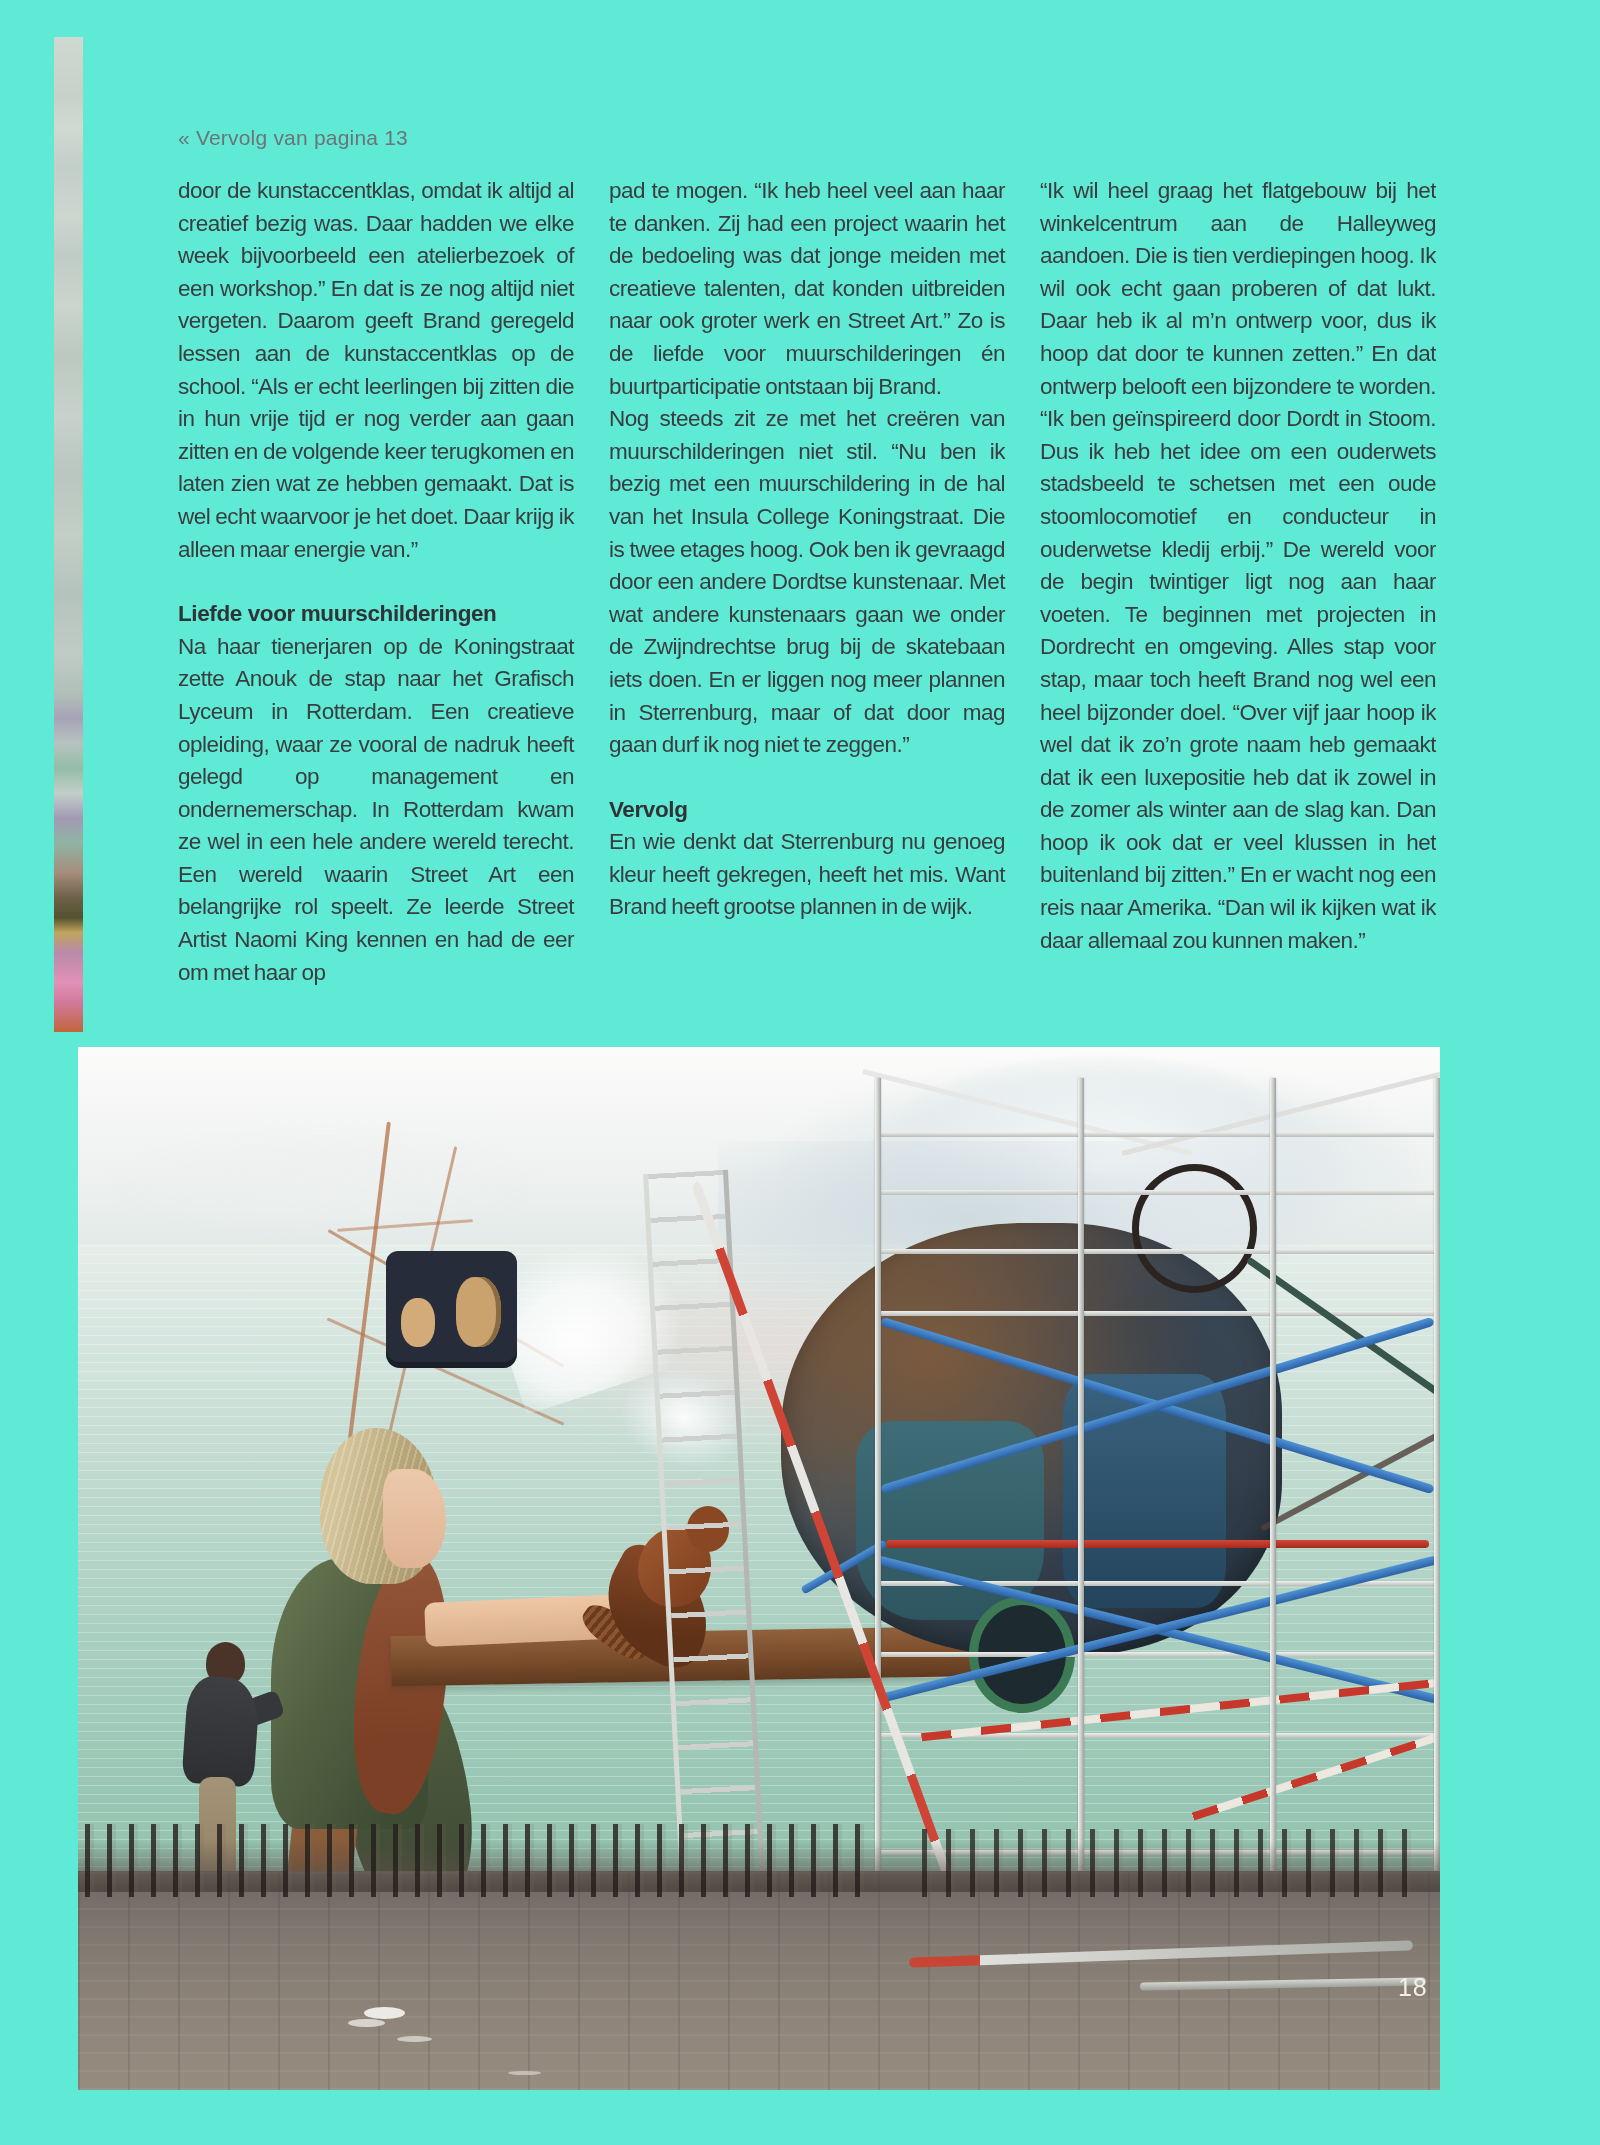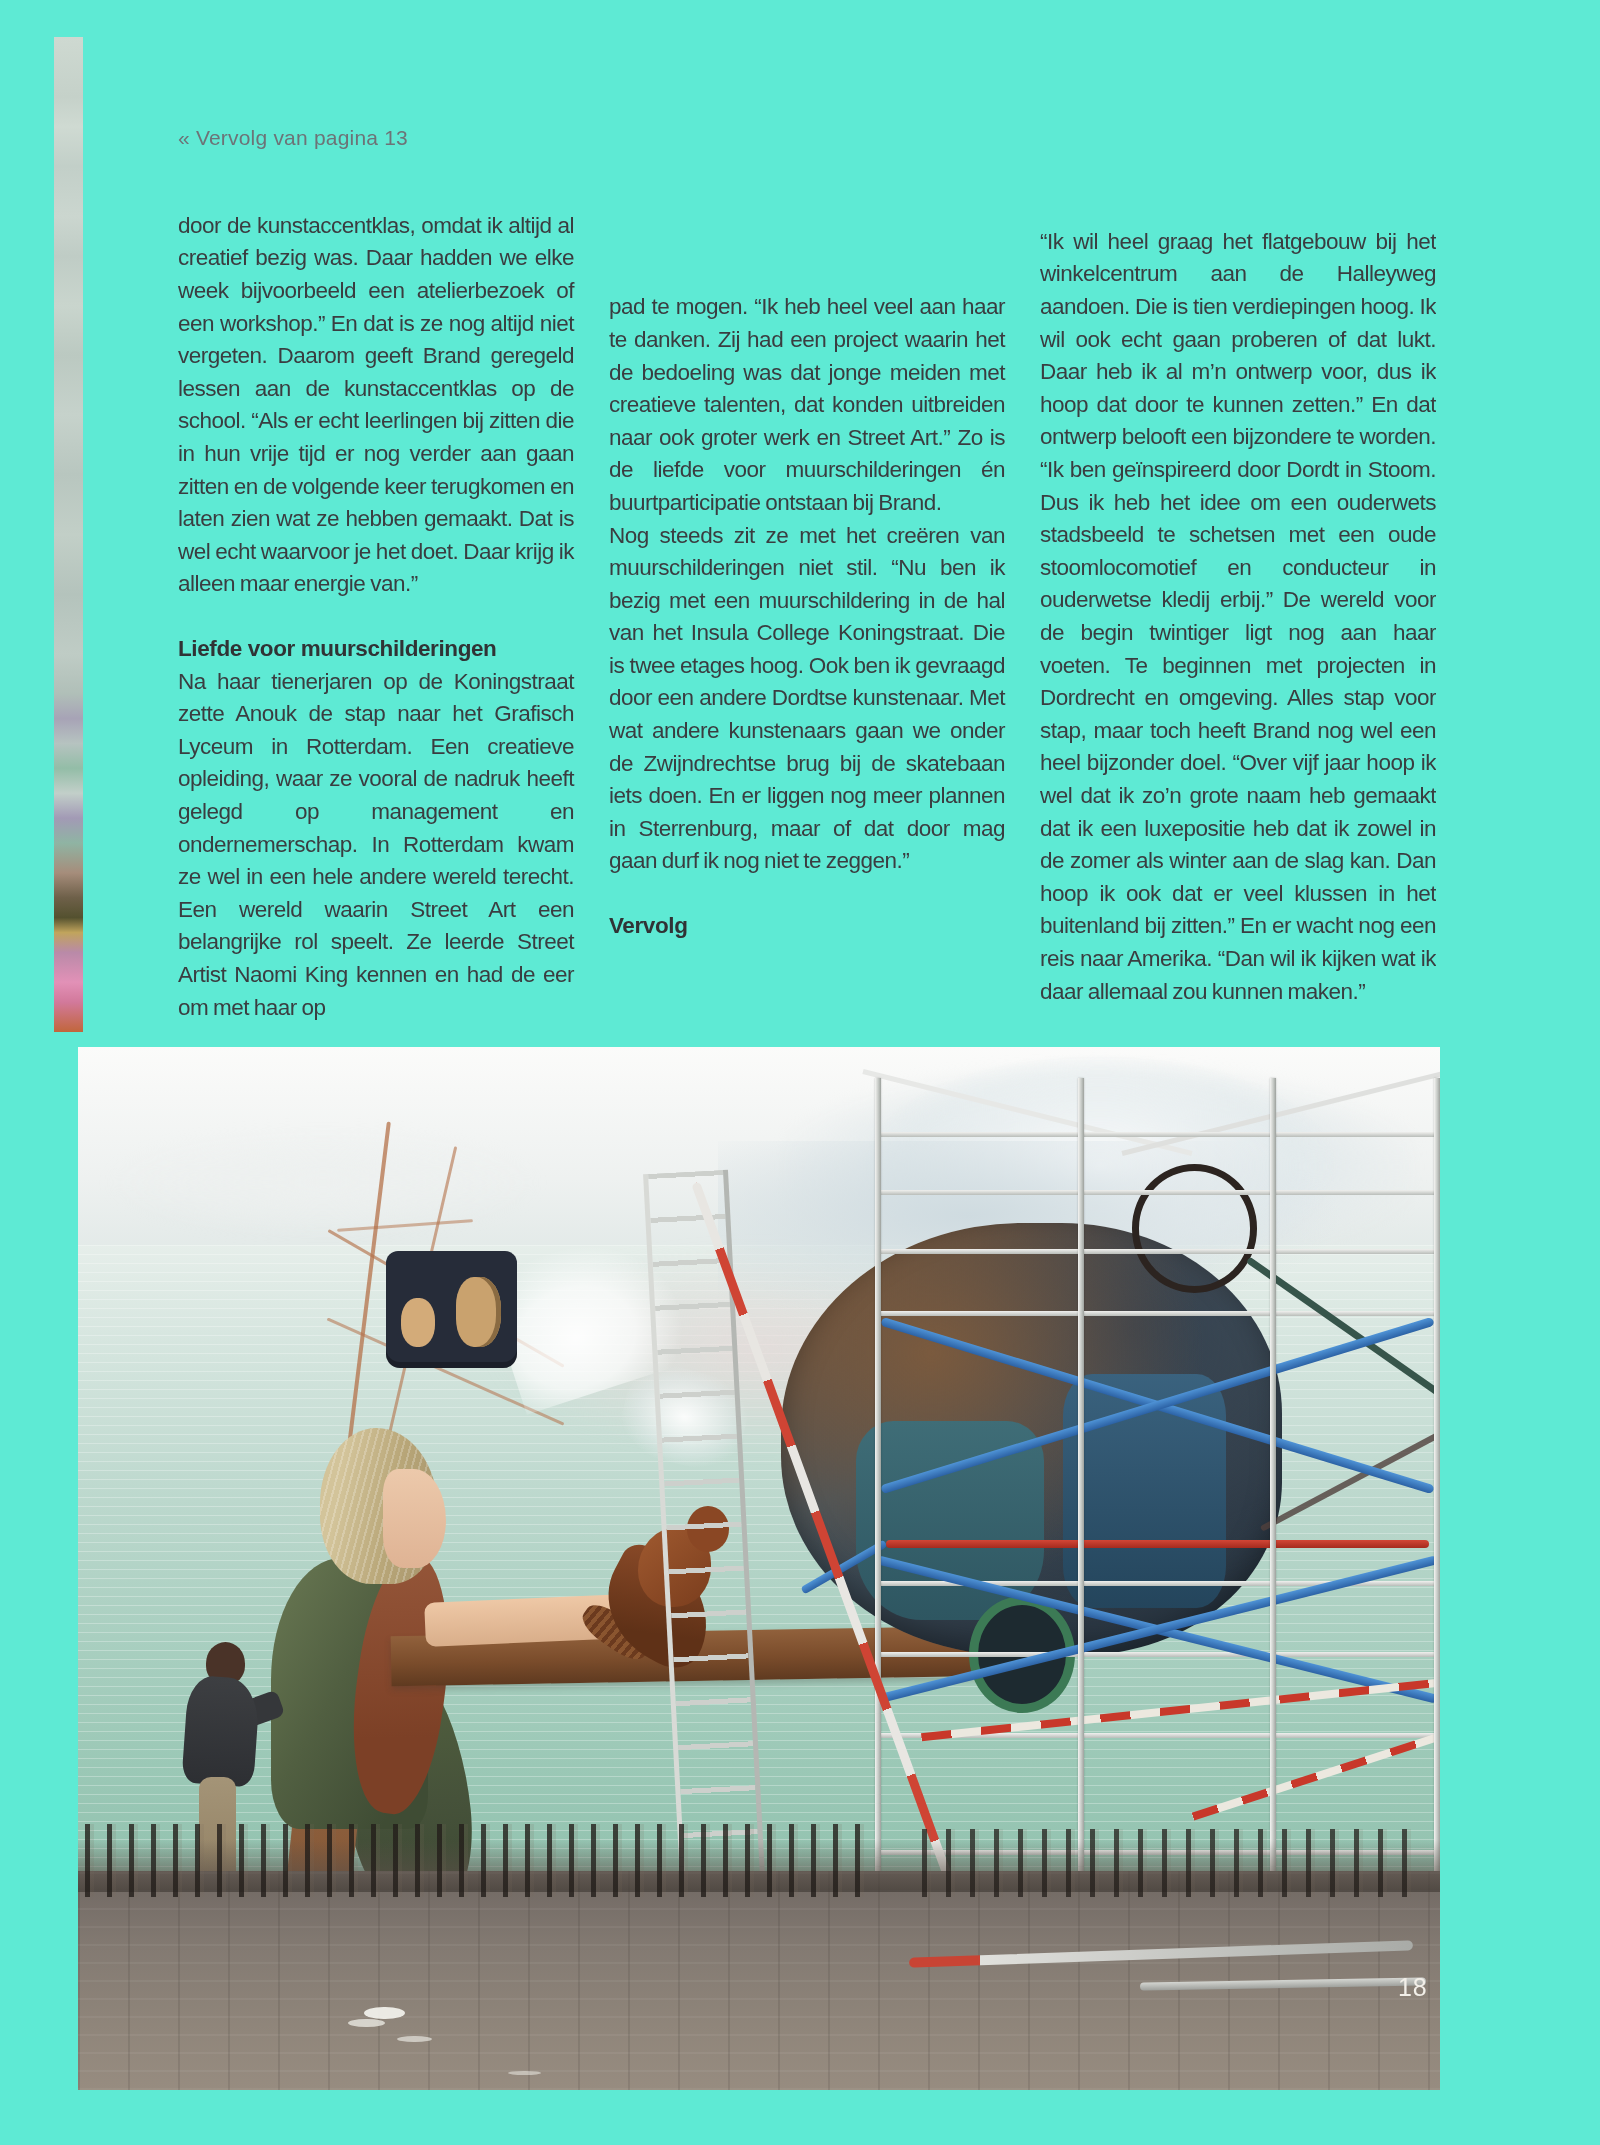--- a/index.html
+++ b/index.html
@@ -15,22 +15,22 @@
       #c9d5cd 27%,#bbc9c1 32%,#c6d2cb 38%,#b8c6bf 44%,#c2cfc7 50%,#b4c3bc 56%,
       #bfccc5 62%,#b0bfb8 66%,#a7a3b6 68.5%,#b6c3c0 71%,#93bda7 73.5%,#c2cfc9 76%,
       #a29ab5 78.5%,#8fb4a3 81%,#a68d7b 84%,#6e6049 86.5%,#54512f 88.5%,
       #c0a45c 90%,#b98aa8 92%,#e291b7 95%,#d2799b 97%,#c1663c 100%);
   }
   .continuation{
     position:absolute;left:178px;top:126px;font-size:21px;line-height:1.1;
     color:#6d7377;letter-spacing:.2px;
   }
   .columns{
-    position:absolute;left:178px;top:182px;width:1258px;height:870px;
-    display:flex;gap:35px;overflow:hidden;align-items:center;
+    position:absolute;left:178px;top:175px;width:1258px;height:870px;
+    display:flex;gap:35px;overflow:hidden;
   }
   .col{flex:1 1 0;min-width:0;text-align:justify;hyphens:auto;}
   .col p{
     margin:0;font-size:22.5px;line-height:32.6px;letter-spacing:-0.5px;word-spacing:-1px;
   }
   .col h3{
     margin:32px 0 0 0;font-size:22.5px;line-height:32.6px;letter-spacing:-0.4px;
     color:#303335;font-weight:bold;text-align:left;
   }
   
@@ -198,20 +198,21 @@
   <div class="columns">
     <div class="col">
       <p>door de kunstaccentklas, omdat ik altijd al creatief bezig was. Daar hadden we elke week bijvoorbeeld een atelierbezoek of een workshop.” En dat is ze nog altijd niet vergeten. Daarom geeft Brand geregeld lessen aan de kunstaccentklas op de school. “Als er echt leerlingen bij zitten die in hun vrije tijd er nog verder aan gaan zitten en de volgende keer terugkomen en laten zien wat ze hebben gemaakt. Dat is wel echt waarvoor je het doet. Daar krijg ik alleen maar energie van.”</p>
       <h3>Liefde voor muurschilderingen</h3>
       <p>Na haar tienerjaren op de Koningstraat zette Anouk de stap naar het Grafisch Lyceum in Rotterdam. Een creatieve opleiding, waar ze vooral de nadruk heeft gelegd op management en ondernemerschap. In Rotterdam kwam ze wel in een hele andere wereld terecht. Een wereld waarin Street Art een belangrijke rol speelt. Ze leerde Street Artist Naomi King kennen en had de eer om met haar op</p>
     </div>
     <div class="col">
       <p>pad te mogen. “Ik heb heel veel aan haar te danken. Zij had een project waarin het de bedoeling was dat jonge meiden met creatieve talenten, dat konden uitbreiden naar ook groter werk en Street Art.” Zo is de liefde voor muurschilderingen én buurtparticipatie ontstaan bij Brand.</p>
       <p>Nog steeds zit ze met het creëren van muurschilderingen niet stil. “Nu ben ik bezig met een muurschildering in de hal van het Insula College Koningstraat. Die is twee etages hoog. Ook ben ik gevraagd door een andere Dordtse kunstenaar. Met wat andere kunstenaars gaan we onder de Zwijndrechtse brug bij de skatebaan iets doen. En er liggen nog meer plannen in Sterrenburg, maar of dat door mag gaan durf ik nog niet te zeggen.”</p>
       <h3>Vervolg</h3>
+      <p>En wie denkt dat Sterrenburg nu genoeg kleur heeft gekregen, heeft het mis. Want Brand heeft grootse plannen in de wijk.</p>
     </div>
     <div class="col">
       <p>“Ik wil heel graag het flatgebouw bij het winkelcentrum aan de Halleyweg aandoen. Die is tien verdiepingen hoog. Ik wil ook echt gaan proberen of dat lukt. Daar heb ik al m’n ontwerp voor, dus ik hoop dat door te kunnen zetten.” En dat ontwerp belooft een bijzondere te worden. “Ik ben geïnspireerd door Dordt in Stoom. Dus ik heb het idee om een ouderwets stadsbeeld te schetsen met een oude stoomlocomotief en conducteur in ouderwetse kledij erbij.” De wereld voor de begin twintiger ligt nog aan haar voeten. Te beginnen met projecten in Dordrecht en omgeving. Alles stap voor stap, maar toch heeft Brand nog wel een heel bijzonder doel. “Over vijf jaar hoop ik wel dat ik zo’n grote naam heb gemaakt dat ik een luxepositie heb dat ik zowel in de zomer als winter aan de slag kan. Dan hoop ik ook dat er veel klussen in het buitenland bij zitten.” En er wacht nog een reis naar Amerika. “Dan wil ik kijken wat ik daar allemaal zou kunnen maken.”</p>
     </div>
   </div>
 
   <div class="photo">
     <div class="ph-sky"></div>
     <div class="ph-cloud1"></div>
     <div class="ph-cloud2"></div>

